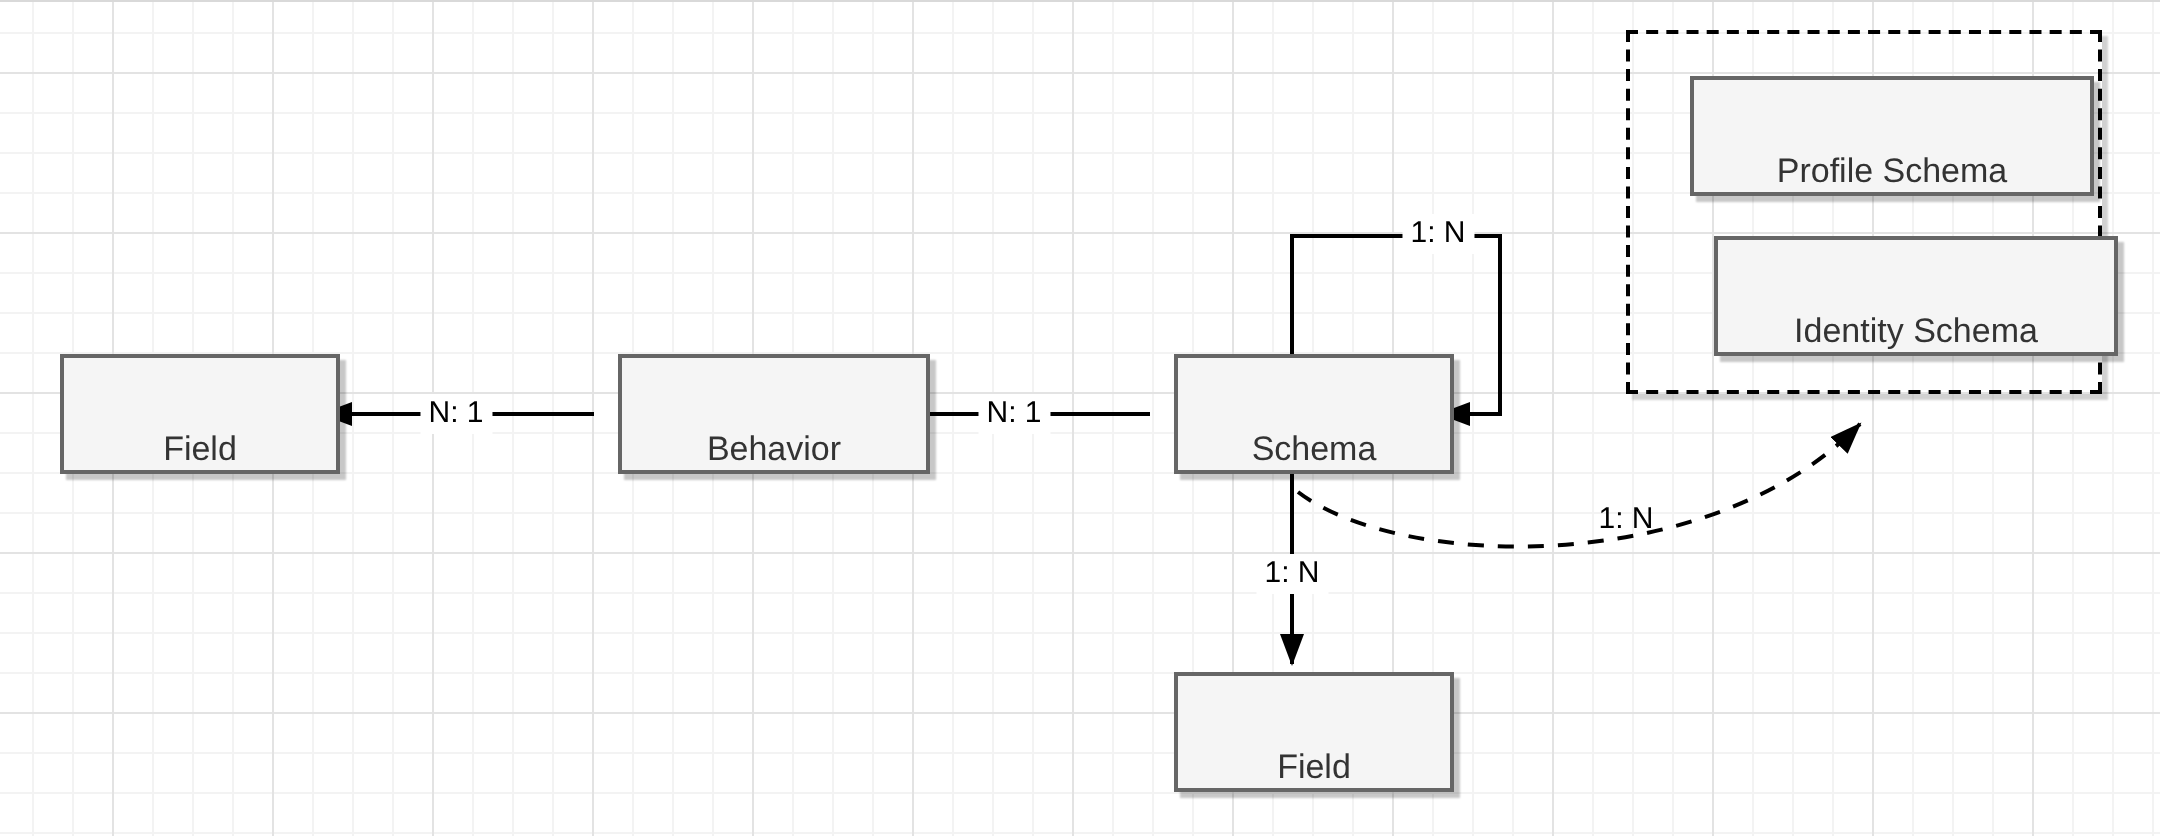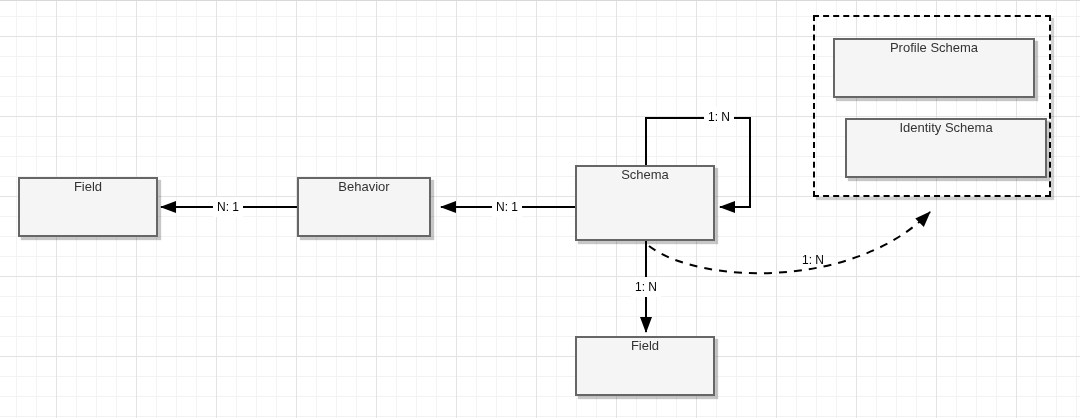--- a/index.html
+++ b/index.html
@@ -33,44 +33,45 @@
   }
   .edge-layer {
     position: absolute;
     left: 0; top: 0;
     width: 1080px; height: 418px;
     pointer-events: none;
   }
   .node {
     position: absolute;
     display: flex;
-    align-items: flex-start;
+    align-items: flex-end;
     justify-content: center;
     background: var(--node-fill);
     border: 2px solid var(--node-border);
     box-shadow: 3px 3px 1px rgba(0,0,0,0.22);
     color: var(--node-text);
-    font-size: 13px;
+    font-size: 17px;
     text-align: center;
+    margin-left: 12px;
   }
   .group-frame {
     position: absolute;
     left: 813px; top: 14px;
     width: 238px; height: 182px;
     border: 2px dashed #000000;
     background: transparent;
     box-shadow: 3px 3px 1px rgba(0,0,0,0.18);
   }
   .group-frame .node { box-shadow: 3px 3px 1px rgba(0,0,0,0.22); }
   .edge-label {
     position: absolute;
     transform: translate(-50%, -50%);
     background: #ffffff;
     padding: 0 4px;
-    font-size: 12px;
+    font-size: 15px;
     color: #000000;
     white-space: nowrap;
     line-height: 20px;
   }
 </style>
 </head>
 <body>
 
 <div class="canvas">
 
@@ -89,25 +90,25 @@
 
     <line x1="646" y1="236" x2="646" y2="331" style="stroke:var(--edge,#000)" stroke-width="2" marker-end="url(#arrow)"></line>
 
     <path d="M 649,245 C 700,284 855,288 930,211" fill="none" style="stroke:var(--edge,#000)" stroke-width="2" stroke-dasharray="8 7" marker-end="url(#arrow)"></path>
   </svg>
 
   <div class="node" style="left:18px; top:176px; width:140px; height:60px;">
     <span>Field</span>
   </div>
 
-  <div class="node" style="left:297px; top:176px; width:134px; height:60px;">
+  <div class="node" style="left:297px; top:176px; width:156px; height:60px;">
     <span>Behavior</span>
   </div>
 
-  <div class="node" style="left:575px; top:164px; width:140px; height:76px;">
+  <div class="node" style="left:575px; top:176px; width:140px; height:60px;">
     <span>Schema</span>
   </div>
 
   <div class="node" style="left:575px; top:335px; width:140px; height:60px;">
     <span>Field</span>
   </div>
 
   <div class="group-frame">
     <div class="node" style="left:18px; top:21px; width:202px; height:60px;">
       <span>Profile Schema</span>

